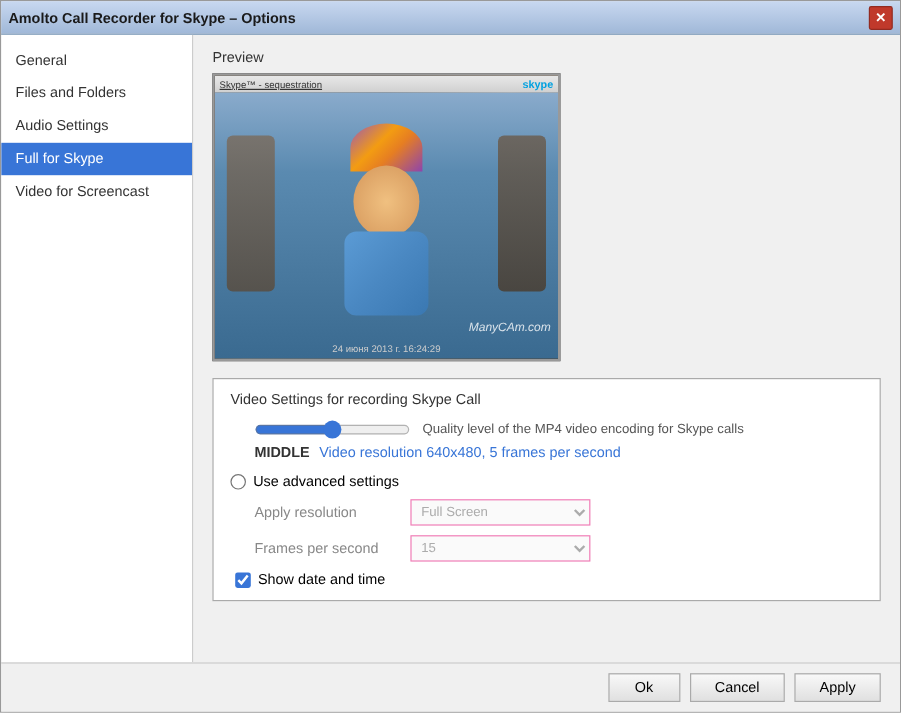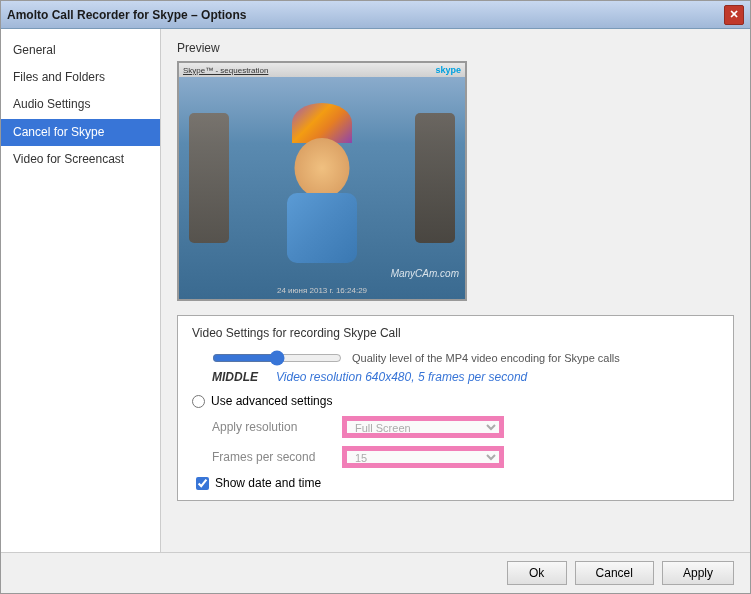--- a/index.html
+++ b/index.html
@@ -198,22 +198,21 @@
     .quality-label {
       font-size: 11px;
       color: #555;
     }
 
     .middle-row {
       margin-left: 20px;
       margin-bottom: 10px;
       display: flex;
       align-items: flex-start;
-      gap: 18px;
-      font-style: italic;
+      gap: 8px;
     }
 
     .middle-label {
       font-weight: bold;
       font-size: 12px;
       color: #333;
     }
 
     .resolution-text {
       font-size: 12px;
@@ -231,24 +230,24 @@
       margin-bottom: 8px;
     }
 
     .form-row label {
       width: 130px;
       font-size: 12px;
       color: #888;
     }
 
     .form-row select {
-      width: 162px;
+      width: 150px;
       height: 22px;
       font-size: 11px;
-      border: 5px solid #ec4899;
+      border: 1px solid #ec4899;
       background: #f8f8f8;
       color: #888;
       padding: 0 4px;
     }
 
     .checkbox-row {
       display: flex;
       align-items: center;
       margin-left: 4px;
       margin-top: 4px;
@@ -288,21 +287,21 @@
     <span class="title-text">Amolto Call Recorder for Skype – Options</span>
     <div class="title-close">✕</div>
   </div>
 
   <div class="content-area">
 
     <div class="sidebar">
       <div class="sidebar-item">General</div>
       <div class="sidebar-item">Files and Folders</div>
       <div class="sidebar-item">Audio Settings</div>
-      <div class="sidebar-item active">Cancel for Skype</div>
+      <div class="sidebar-item active">Full for Skype</div>
       <div class="sidebar-item">Video for Screencast</div>
     </div>
 
     <div class="main-panel">
 
       <div class="preview-label">Preview</div>
 
       <div class="preview-image">
         <div class="preview-image-inner">
 

